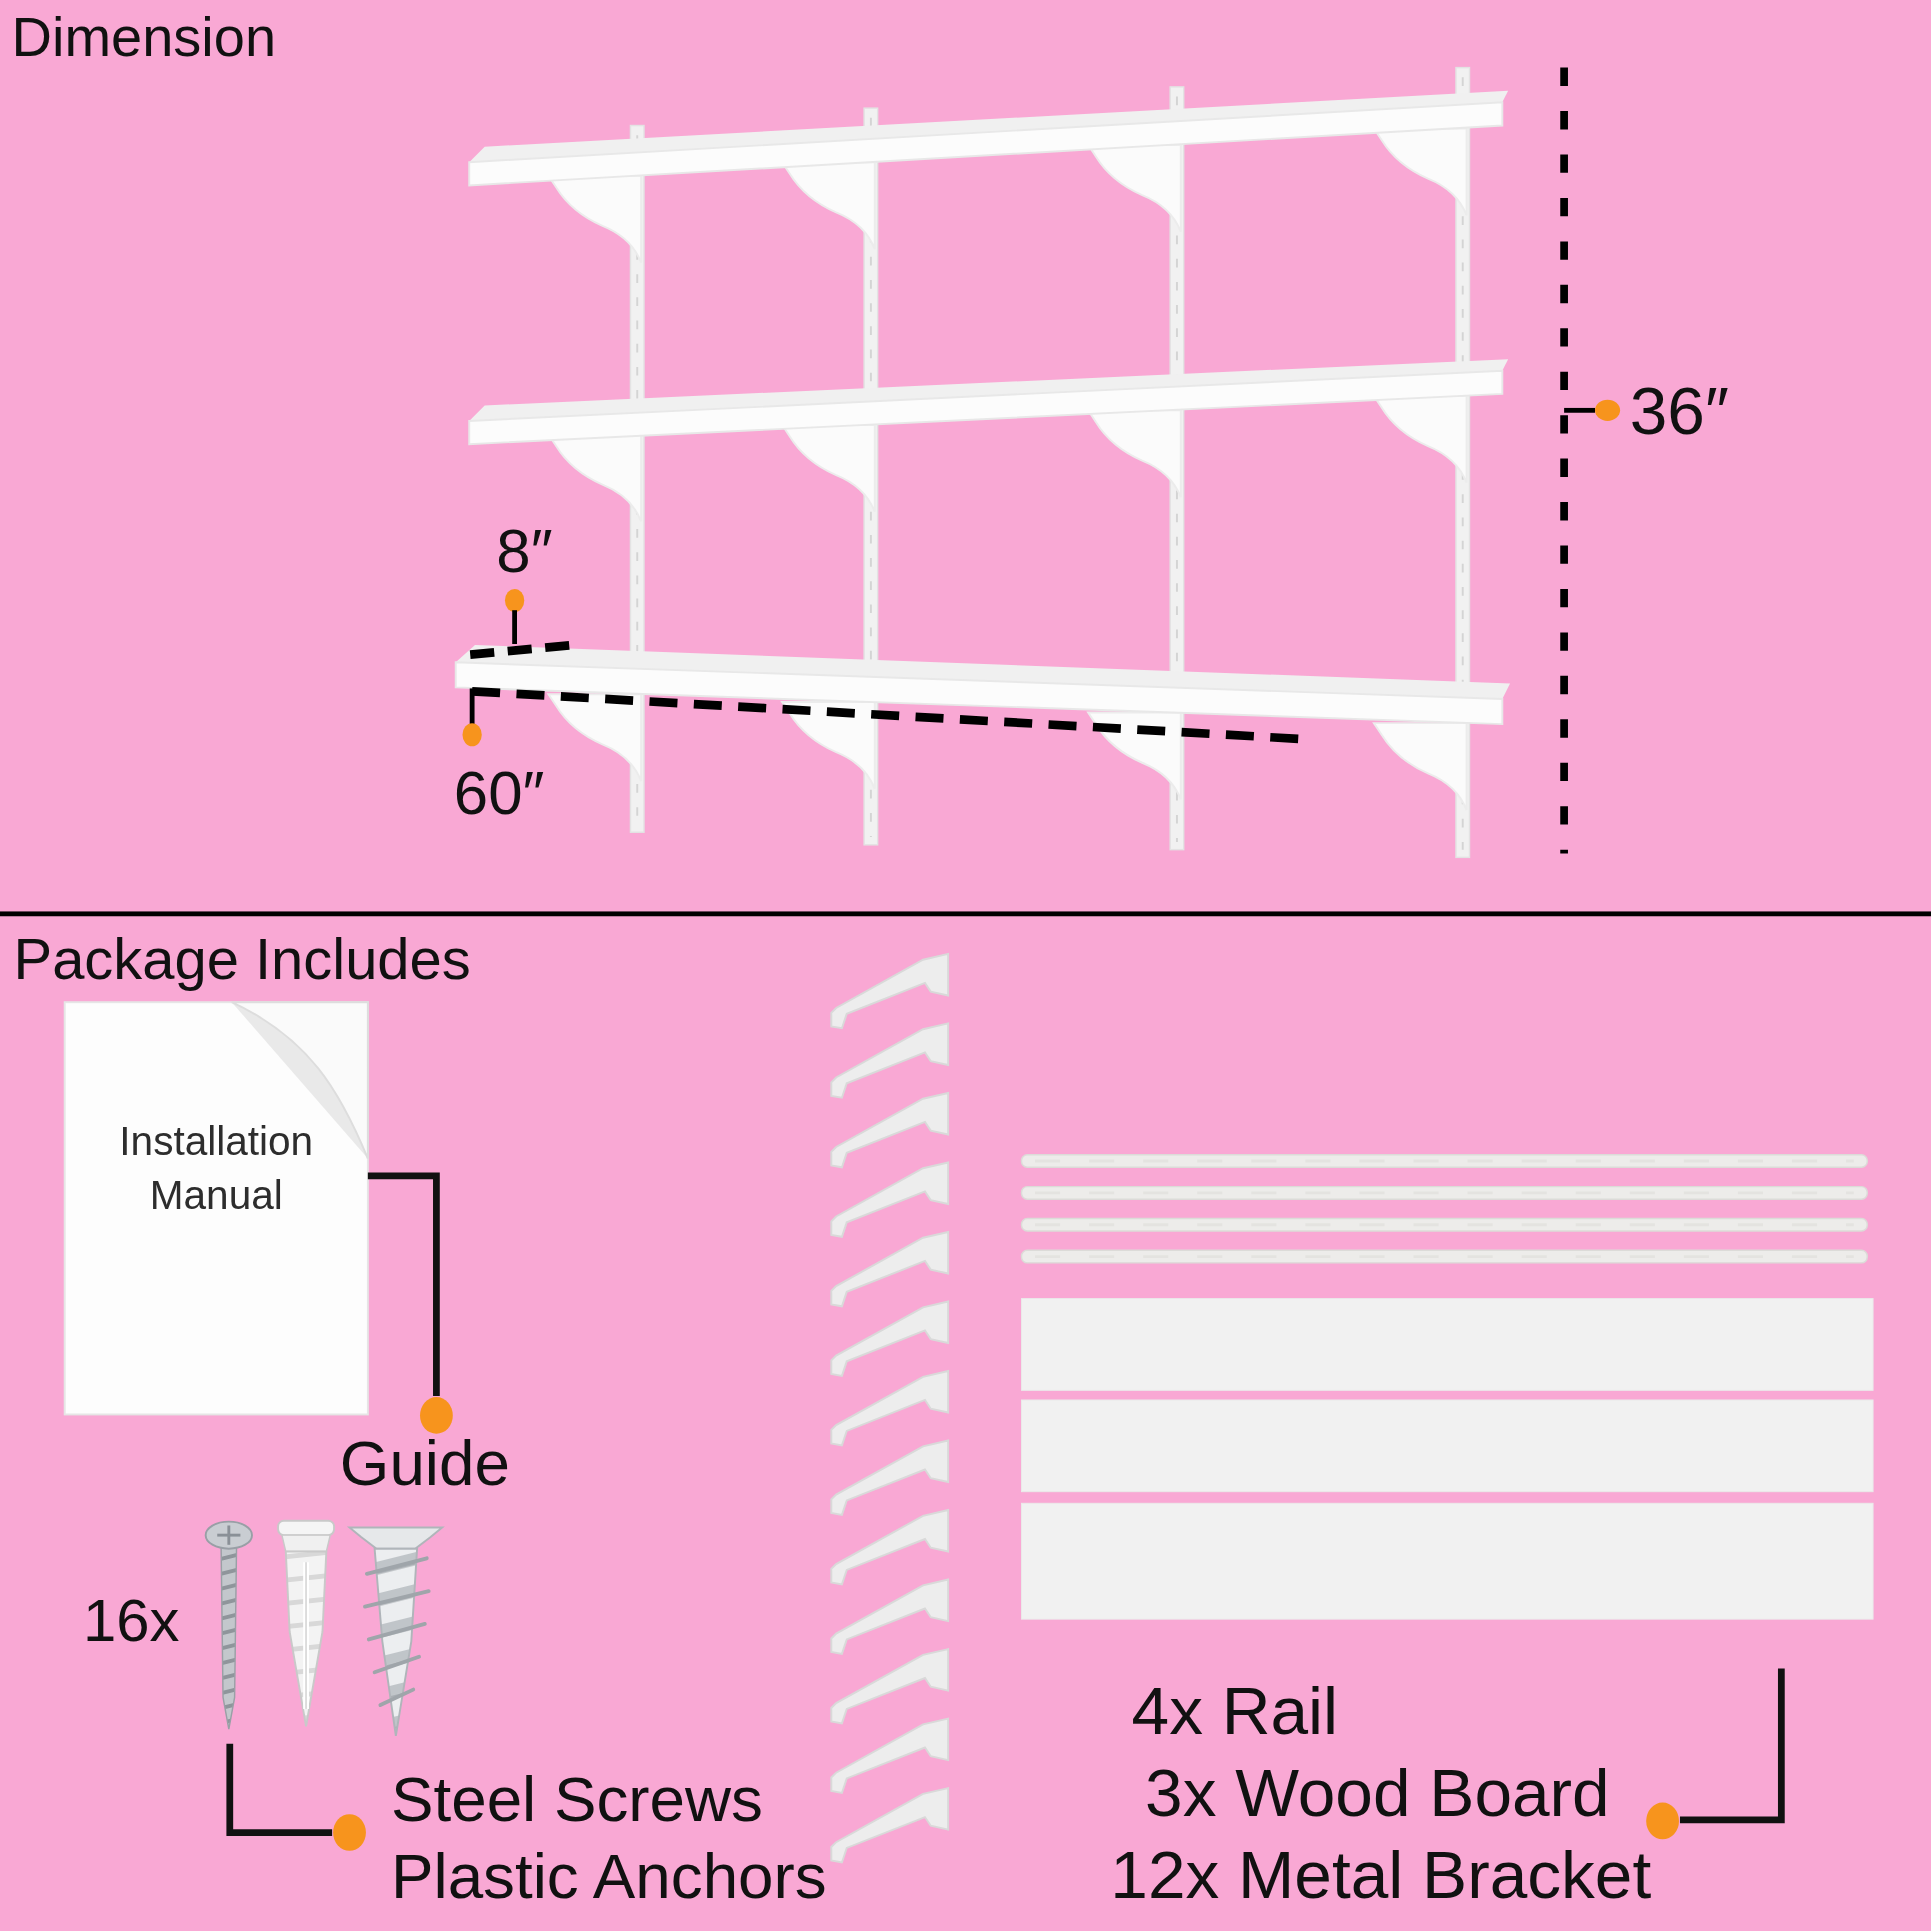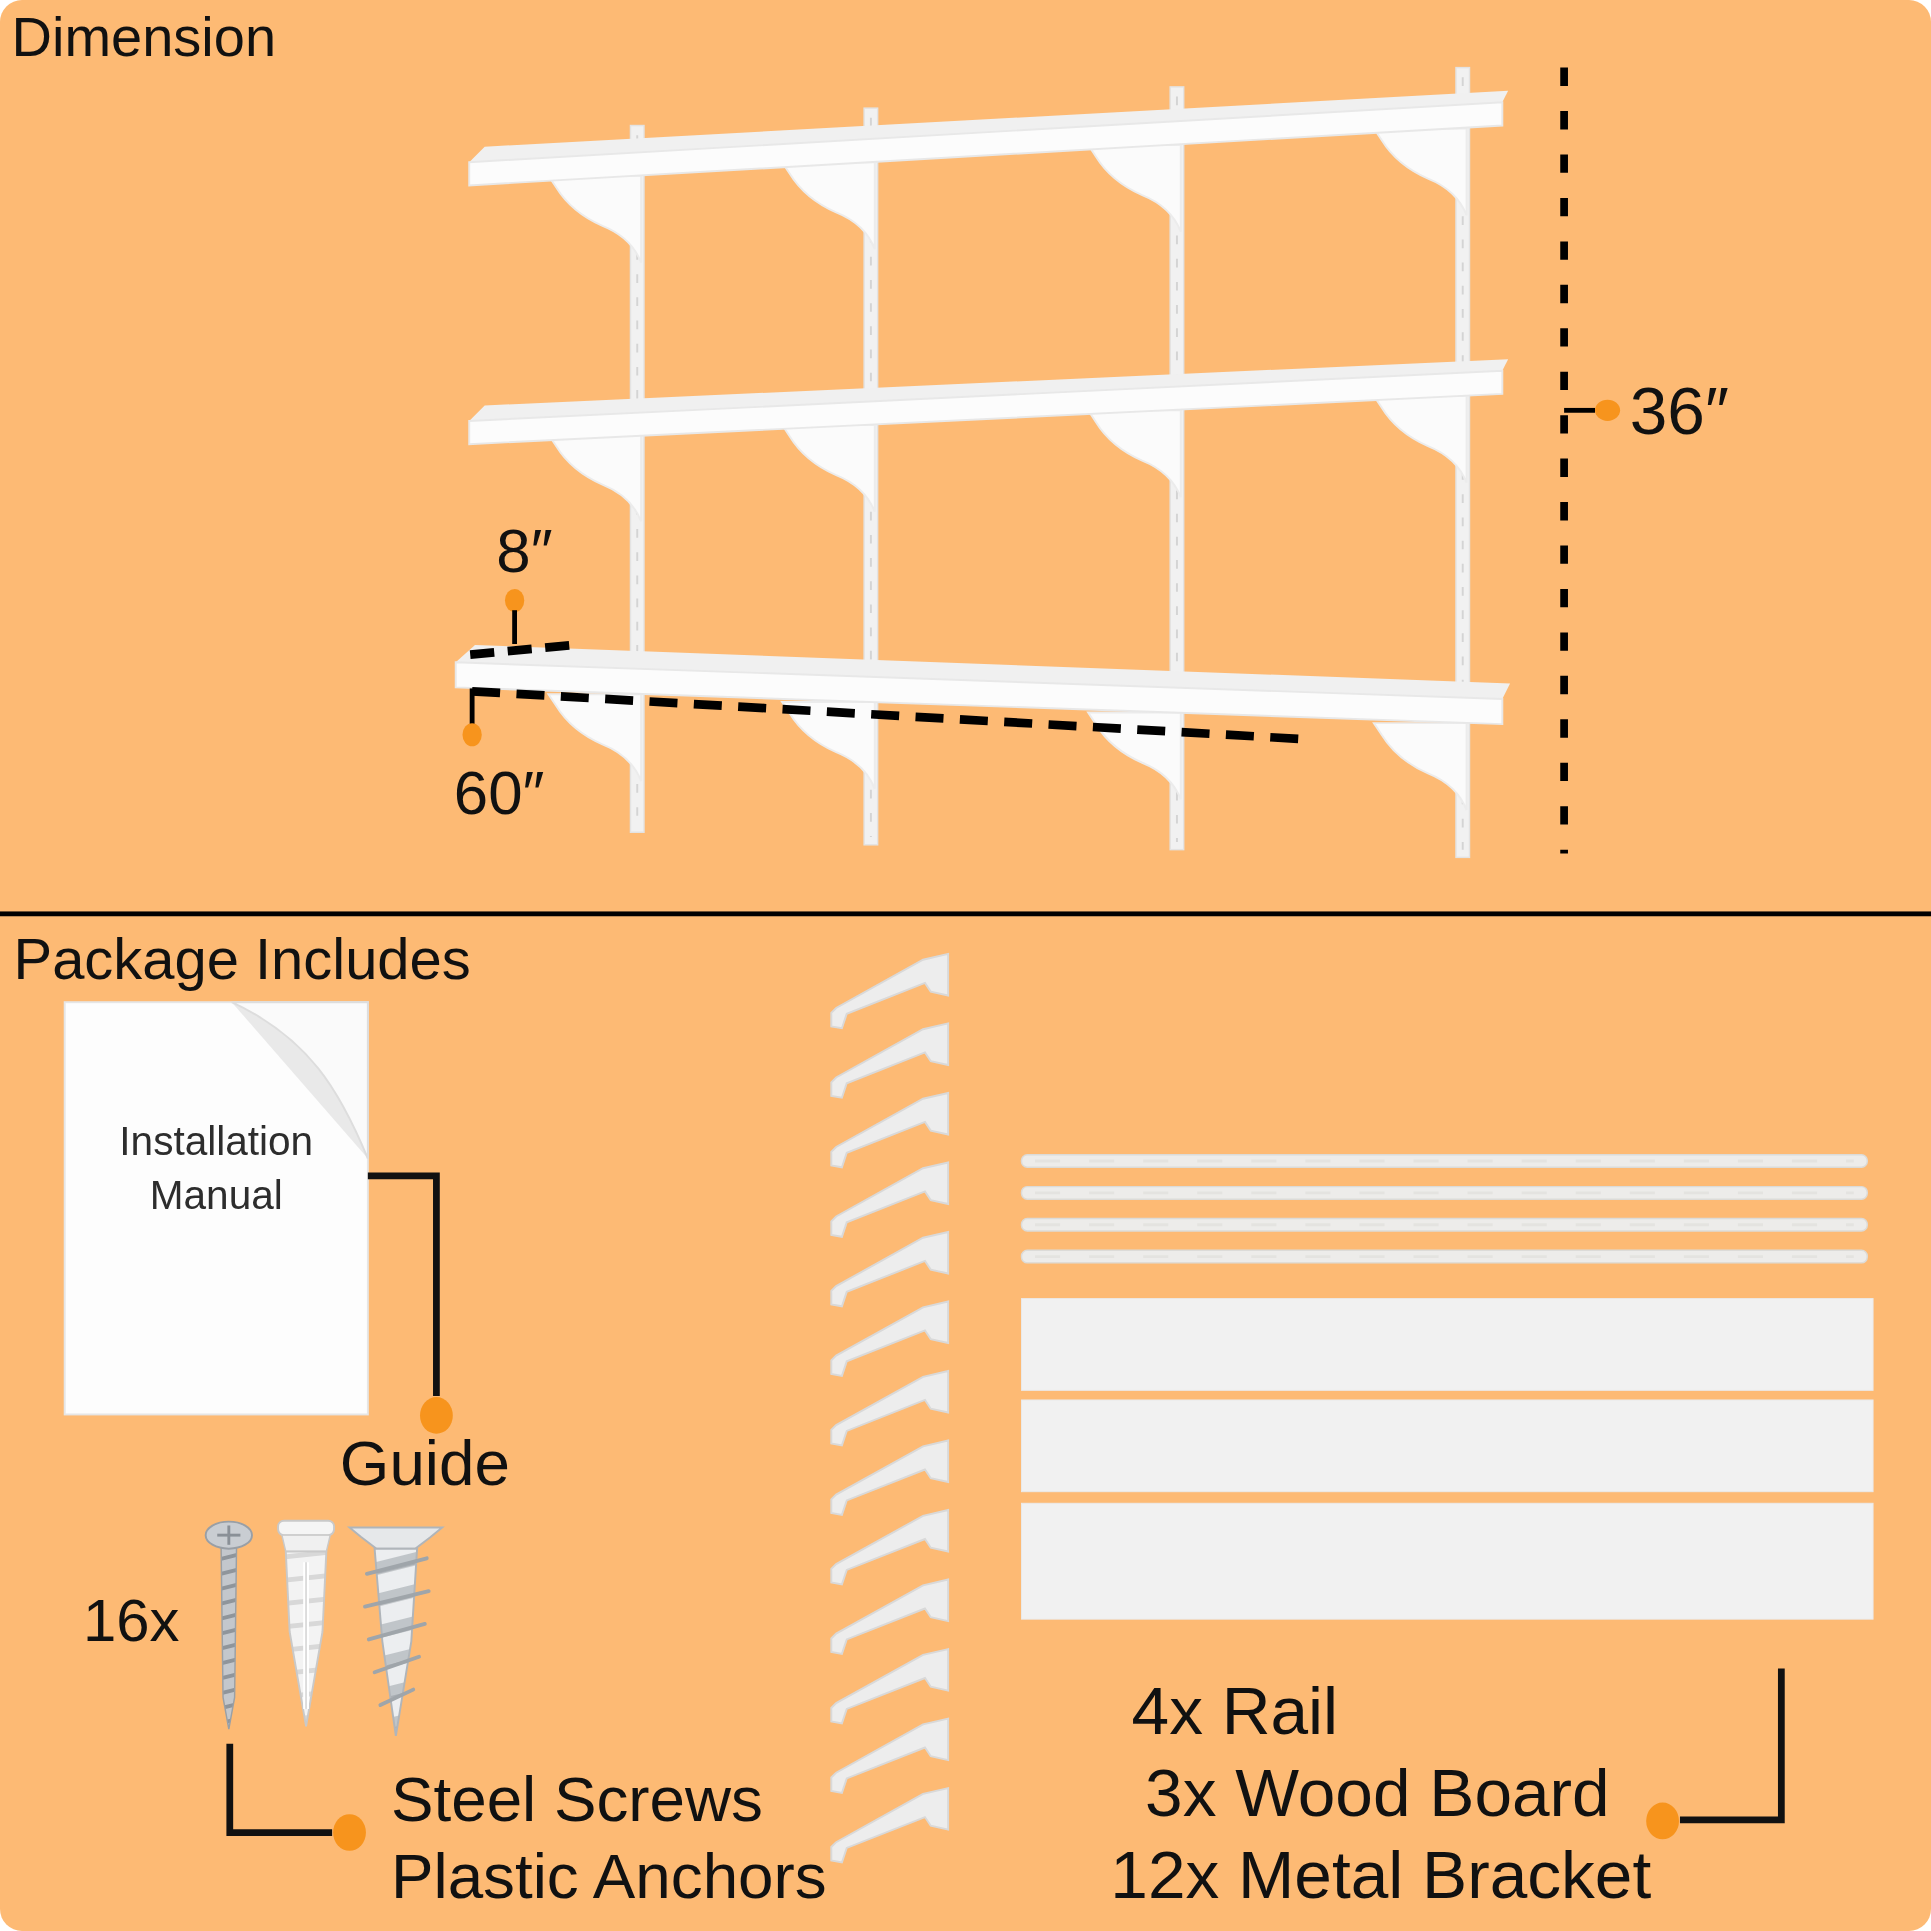--- a/index.html
+++ b/index.html
@@ -1,22 +1,21 @@
 <!DOCTYPE html>
 <html><head>
 <meta charset="utf-8">
 <style>
   html,body{margin:0;padding:0;background:#ffffff;}
   .page{
     position:relative;
     width:1931px;height:1931px;
-    background:#fdba74;
+    background:#f9a8d4;
     font-family:"Liberation Sans", sans-serif;
     overflow:hidden;
-    border-radius:22px;
   }
   svg{display:block;}
   text{fill:#111111;}
   .title{font-size:58px;}
   .pkg-title{font-size:60px;}
   .dim-label{font-size:64px;}
   .dim-label-big{font-size:70px;}
   .item-label{font-size:66px;}
   .item-label-big{font-size:70px;}
   .count-label{font-size:62px;}

